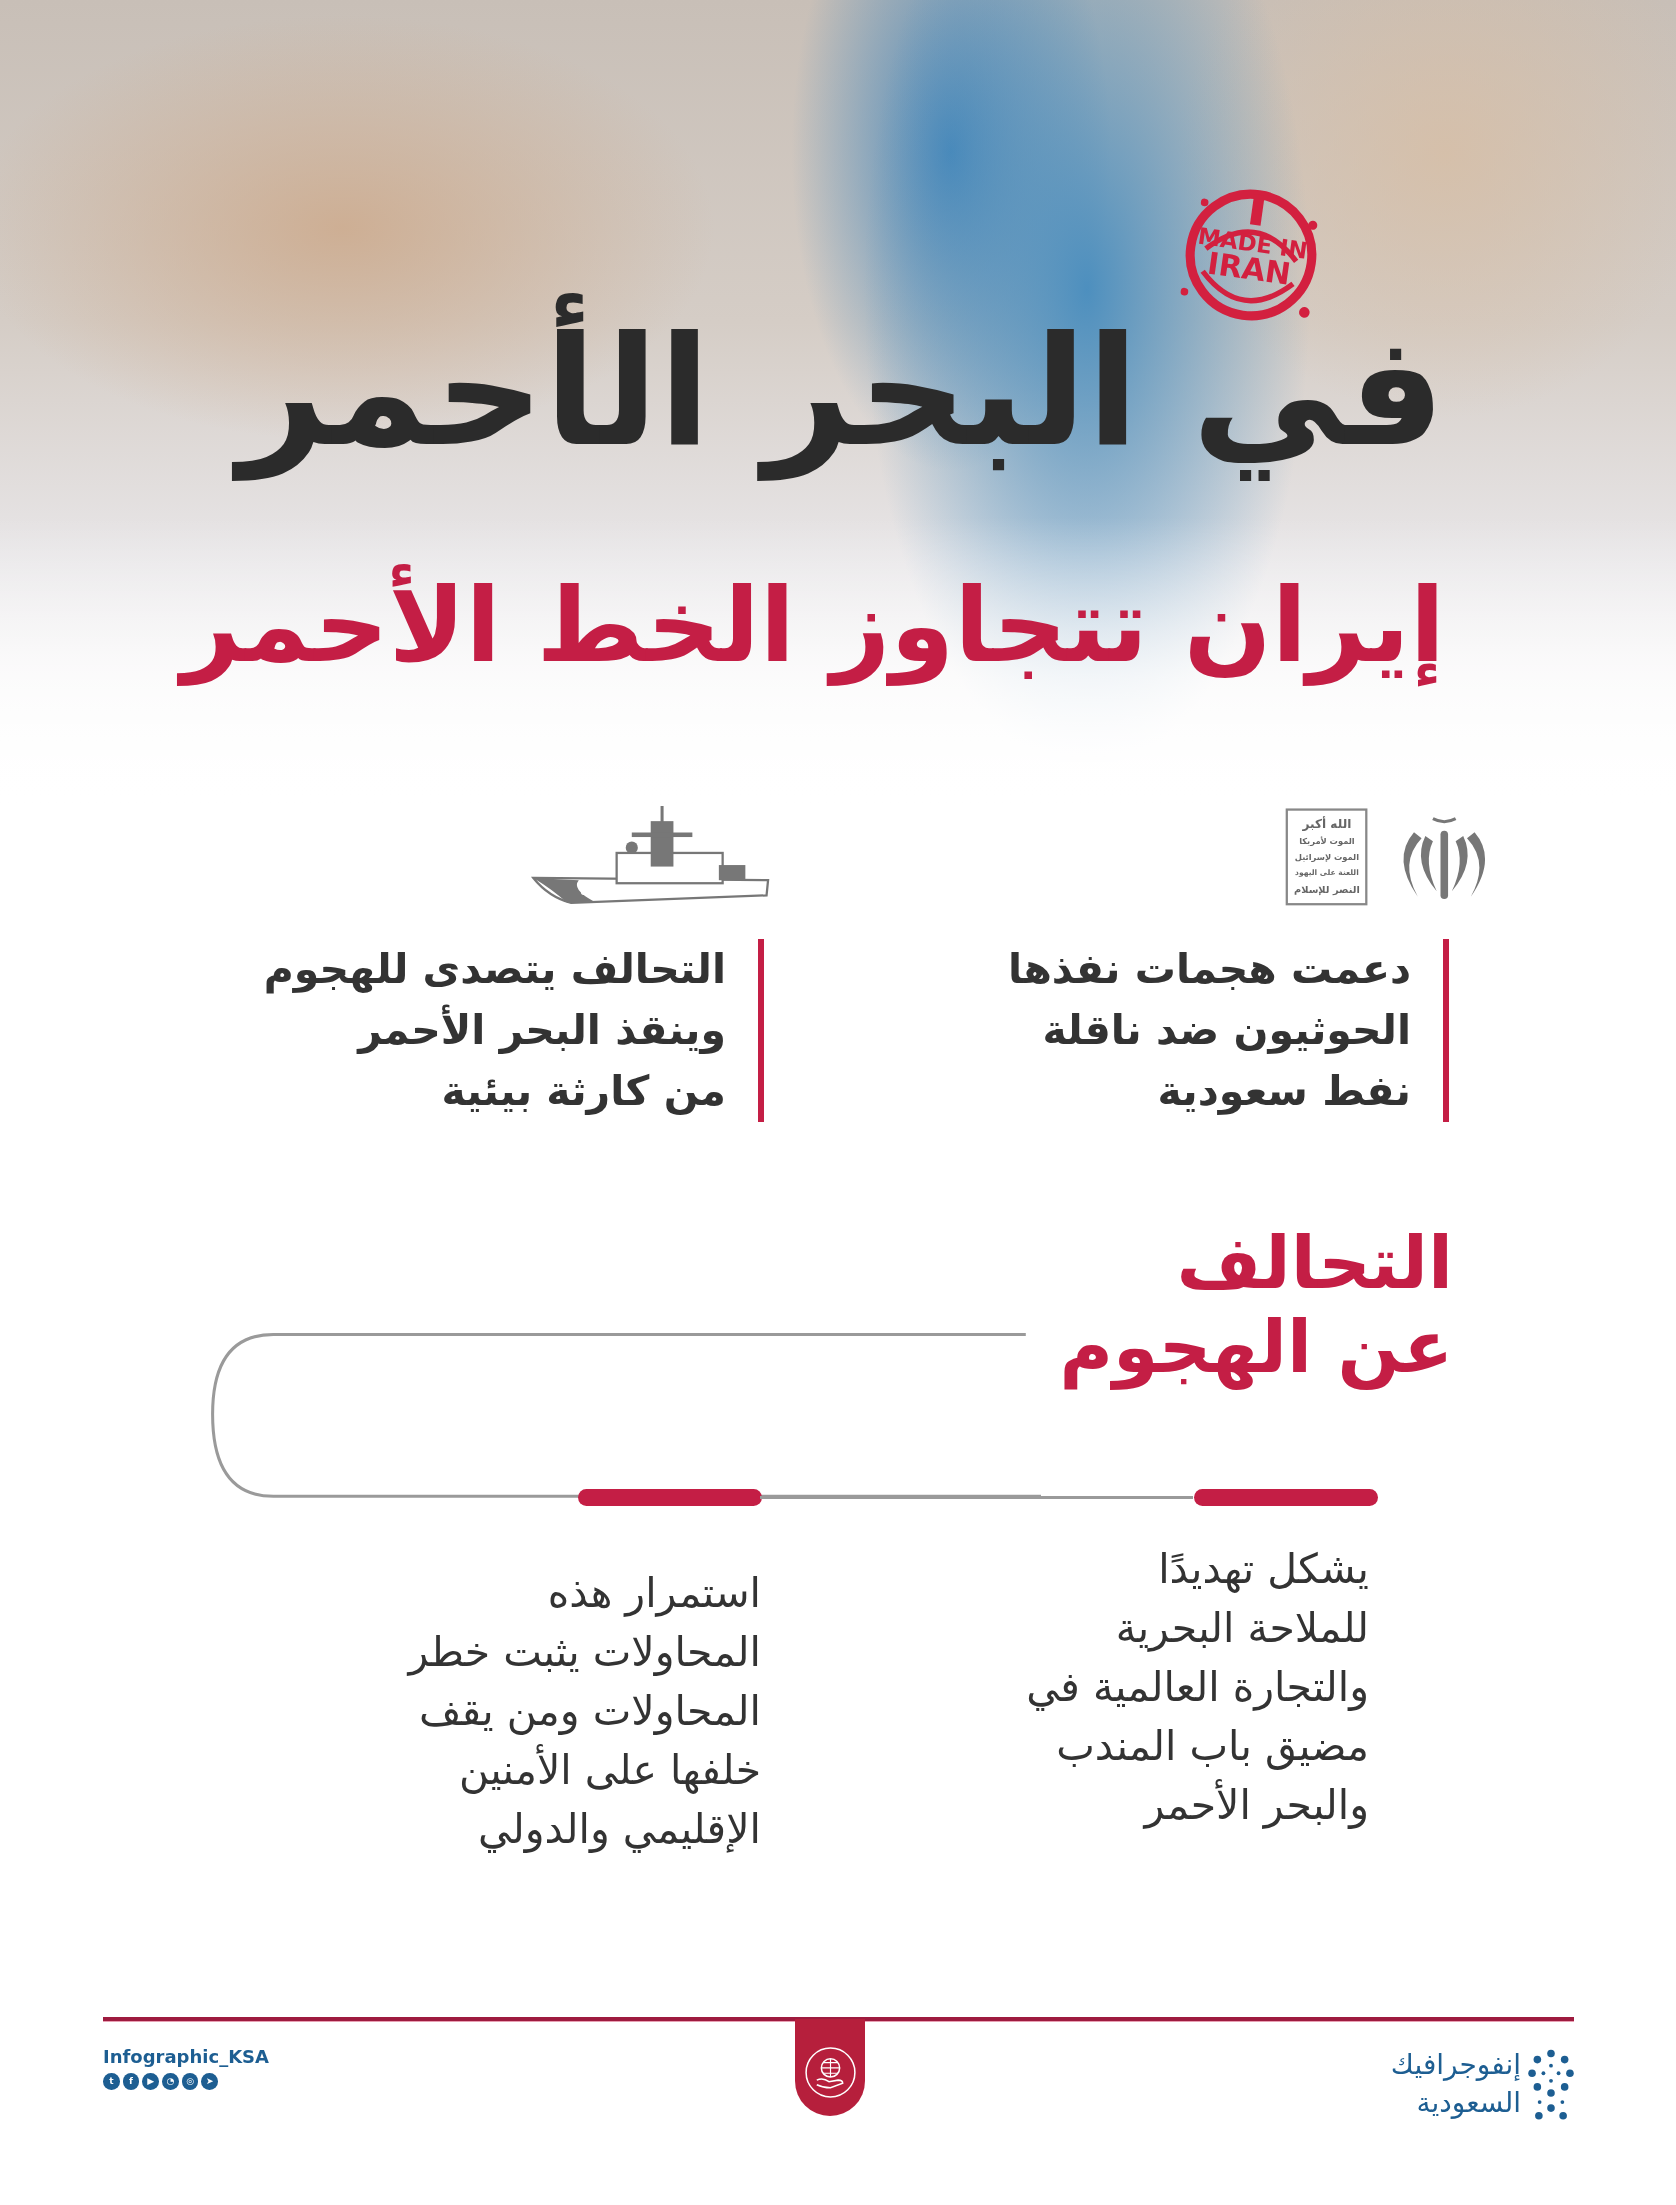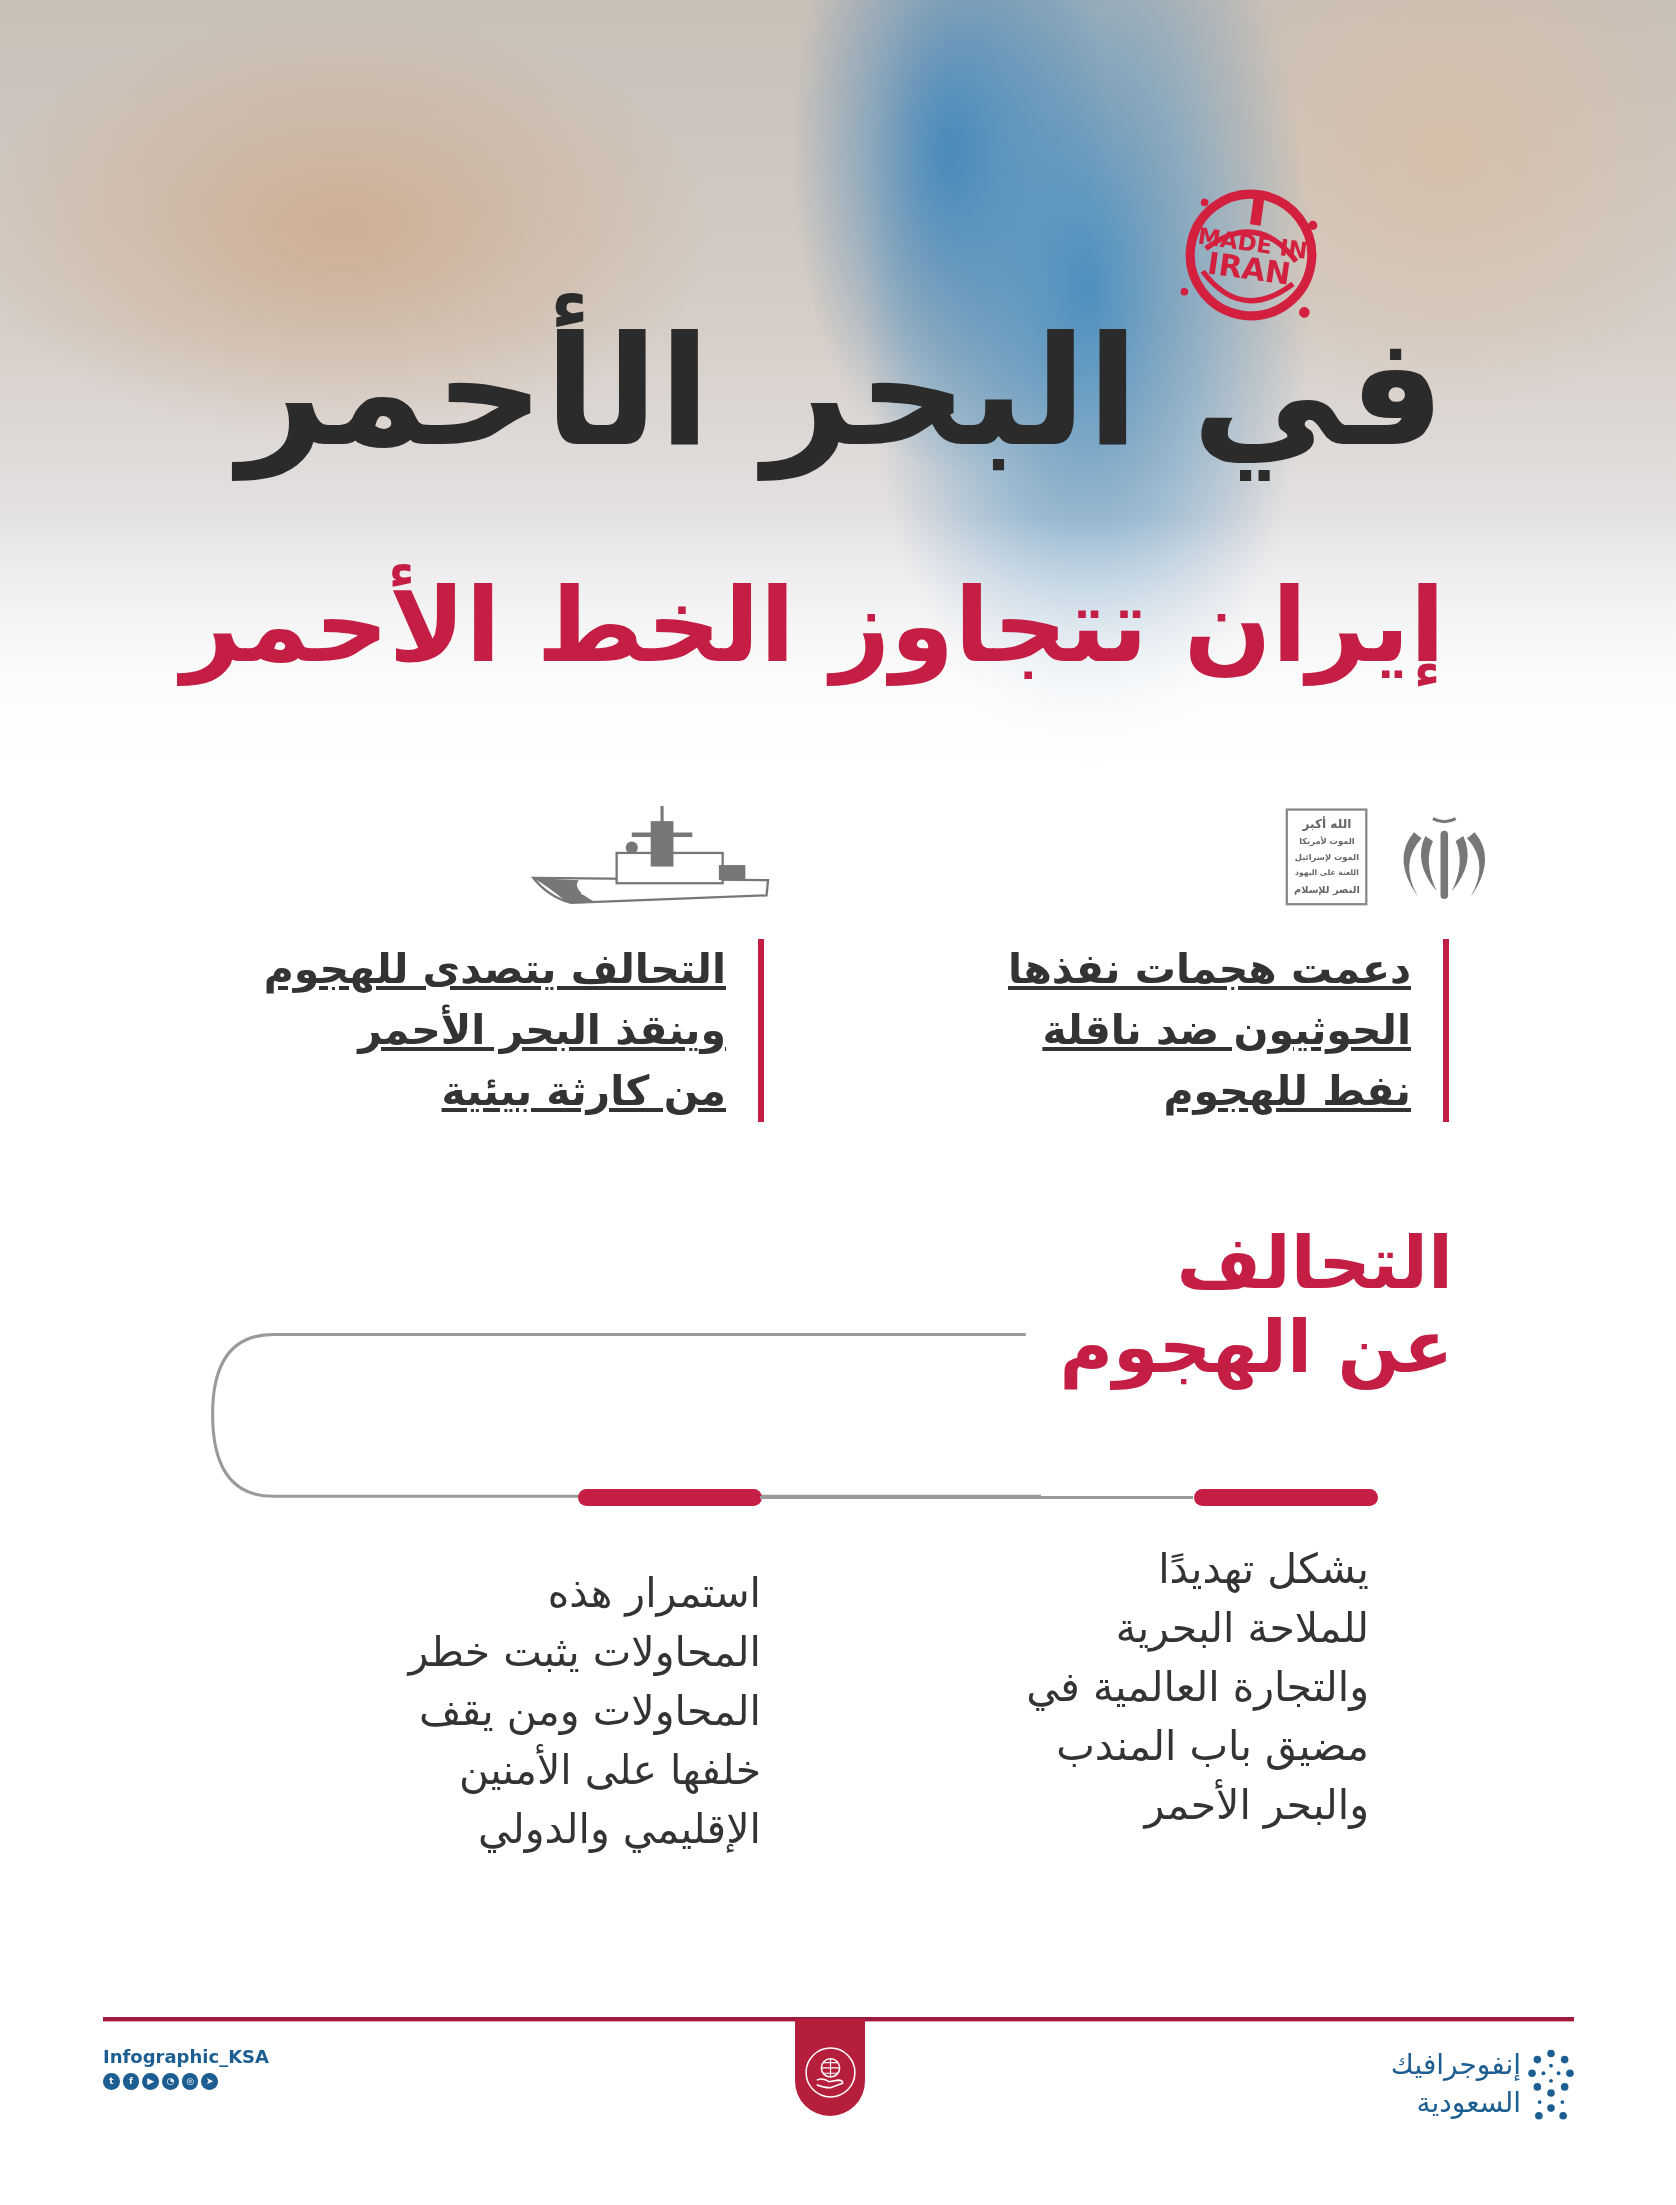--- a/index.html
+++ b/index.html
@@ -34,21 +34,21 @@
     position: absolute; right: 232px; top: 574px; z-index: 3;
     direction: rtl; font-weight: bold; font-size: 103px; line-height: 1;
     color: #c41e45; white-space: nowrap;
   }
   .icon-ship { position: absolute; left: 525px; top: 806px; width: 259px; height: 106px; }
   .icon-emblems { position: absolute; left: 1285px; top: 802px; width: 205px; height: 106px; }
   .fact {
     position: absolute; direction: rtl; font-size: 41px; line-height: 61px; color: #333333;
     padding-right: 32px; border-right: 6px solid #c41e45;
   }
-  .fact .line { display: block; white-space: nowrap; font-weight: bold; text-decoration: underline; }
+  .fact .line { display: block; white-space: nowrap; font-weight: bold; }
   .fact-1 { right: 228px; top: 939px; }
   .fact-2 { right: 913px; top: 939px; }
   .section-title {
     position: absolute; right: 224px; top: 1221px; direction: rtl;
     font-weight: bold; font-size: 73px; line-height: 84px; color: #c41e45; text-align: right;
   }
   .section-title .line { display: block; white-space: nowrap; }
   .timeline { position: absolute; left: 205px; top: 1323px; width: 836px; height: 190px; }
   .marker { position: absolute; height: 16.7px; background: #c41e45; border-radius: 8.4px; }
   .marker-1 { left: 1194px; top: 1489px; width: 184px; }
@@ -131,21 +131,21 @@
       <path d="M235 45 Q252 80 220 118 Q238 80 225 52 Z"></path>
       <rect x="205" y="38" width="10" height="90" rx="5"></rect>
       <path d="M195 22 Q210 30 225 22" fill="none" stroke="#777" stroke-width="4"></path>
     </g>
   </svg>
 </div>
 
 <div class="fact fact-1">
   <span class="line">دعمت هجمات نفذها</span>
   <span class="line">الحوثيون ضد ناقلة</span>
-  <span class="line">نفط للهجوم</span>
+  <span class="line">نفط سعودية</span>
 </div>
 
 <div class="fact fact-2">
   <span class="line">التحالف يتصدى للهجوم</span>
   <span class="line">وينقذ البحر الأحمر</span>
   <span class="line">من كارثة بيئية</span>
 </div>
 
 <div class="section-title">
   <span class="line">التحالف</span>

